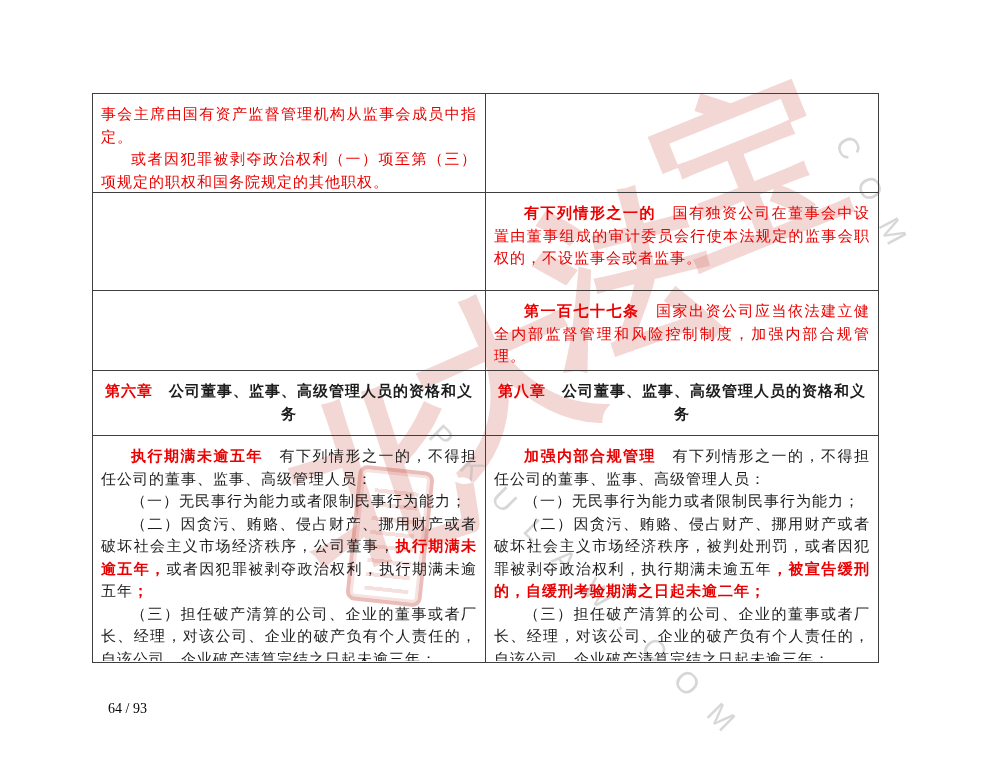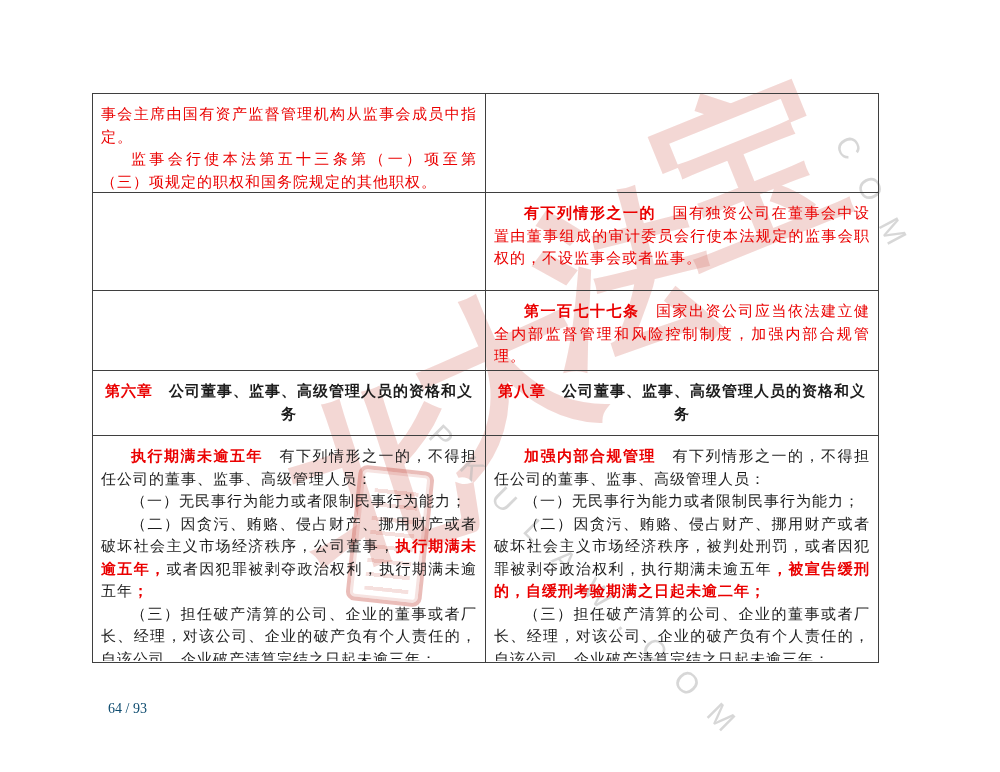--- a/index.html
+++ b/index.html
@@ -57,21 +57,21 @@
   .bold{font-weight:700;}
   
   tr.row-0 .para, tr.row-1 .para, tr.row-2 .para, tr.row-3 .para,
   .para .red.bold{
     font-family:"Liberation Sans","DejaVu Sans",sans-serif;
   }
   tr.row-3 .para{font-weight:700;text-align:center;text-indent:0;}
   
   .page-number{
     position:absolute;left:108px;top:701px;z-index:1;
-    font-size:14px;color:#0c4a6e;font-family:"Liberation Serif",serif;
+    font-size:14px;color:#000000;font-family:"Liberation Serif",serif;
   }
 </style>
 </head>
 <body>
 
 <div class="page">
 
   <div class="wm-layer">
     <span class="wm-char c0">北</span>
     <span class="wm-char c1">大</span>
@@ -81,21 +81,21 @@
     <span class="wm-latin l1">COM</span>
     <div class="wm-seal"></div>
   </div>
 
   <table class="doc-table">
     <tbody>
         <tr class="row-0">
           <td>
             <div class="clip">
               <p class="para"><span class="red">事会主席由国有资产监督管理机构从监事会成员中指定。</span></p>
-              <p class="para indent"><span class="red">监事会行使本法第五十三条第（一）项至第（三）项规定的职权和国务院规定的其他职权。</span></p>
+              <p class="para indent"><span class="red">或者因犯罪被剥夺政治权利（一）项至第（三）项规定的职权和国务院规定的其他职权。</span></p>
             </div>
           </td>
           <td>
             <div class="clip"></div>
           </td>
         </tr>
         <tr class="row-1">
           <td>
             <div class="clip"></div>
           </td>

